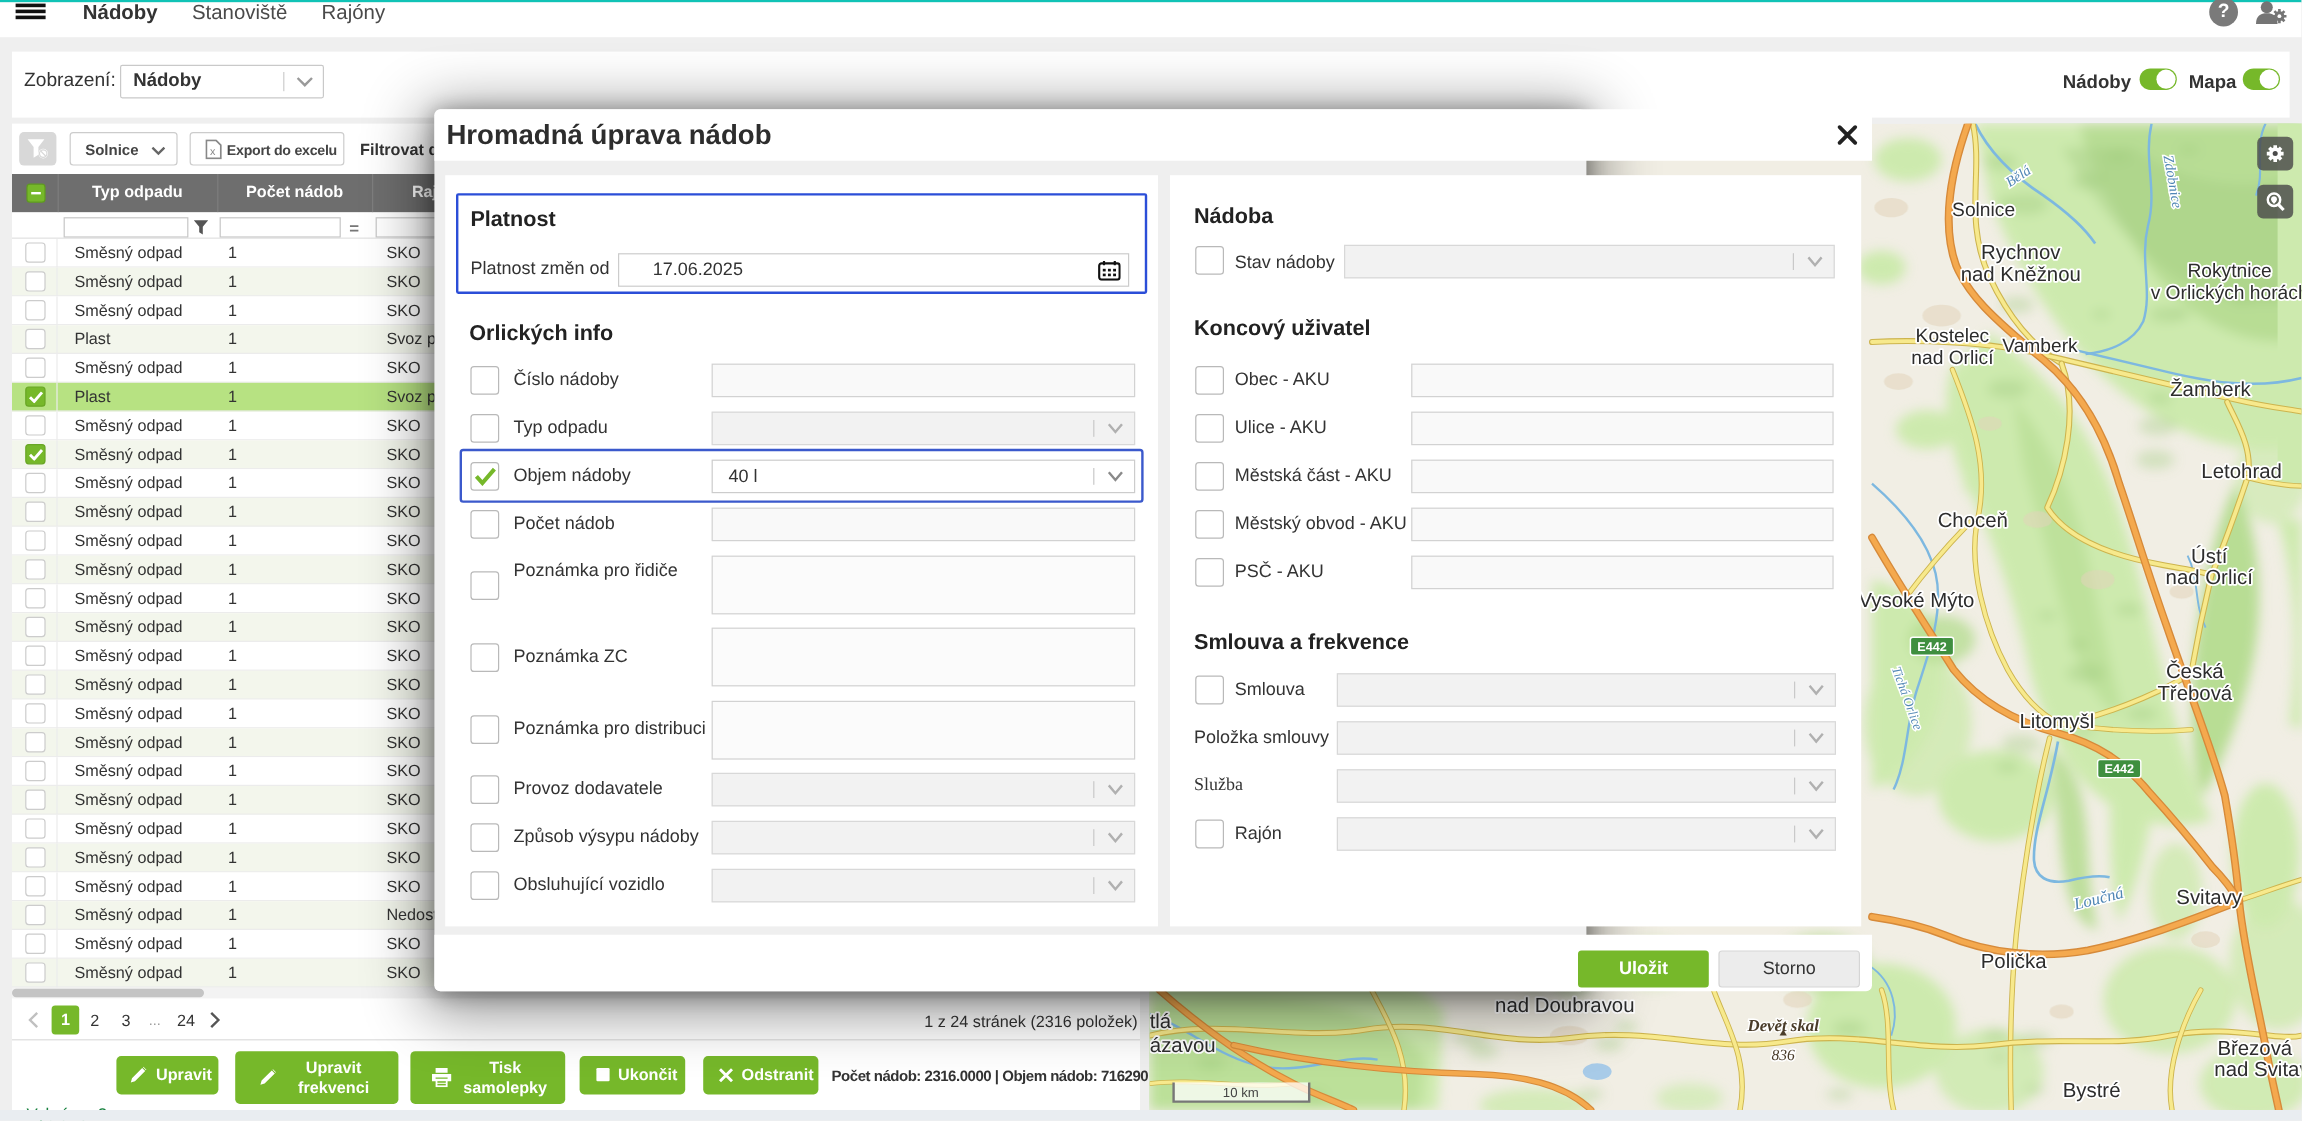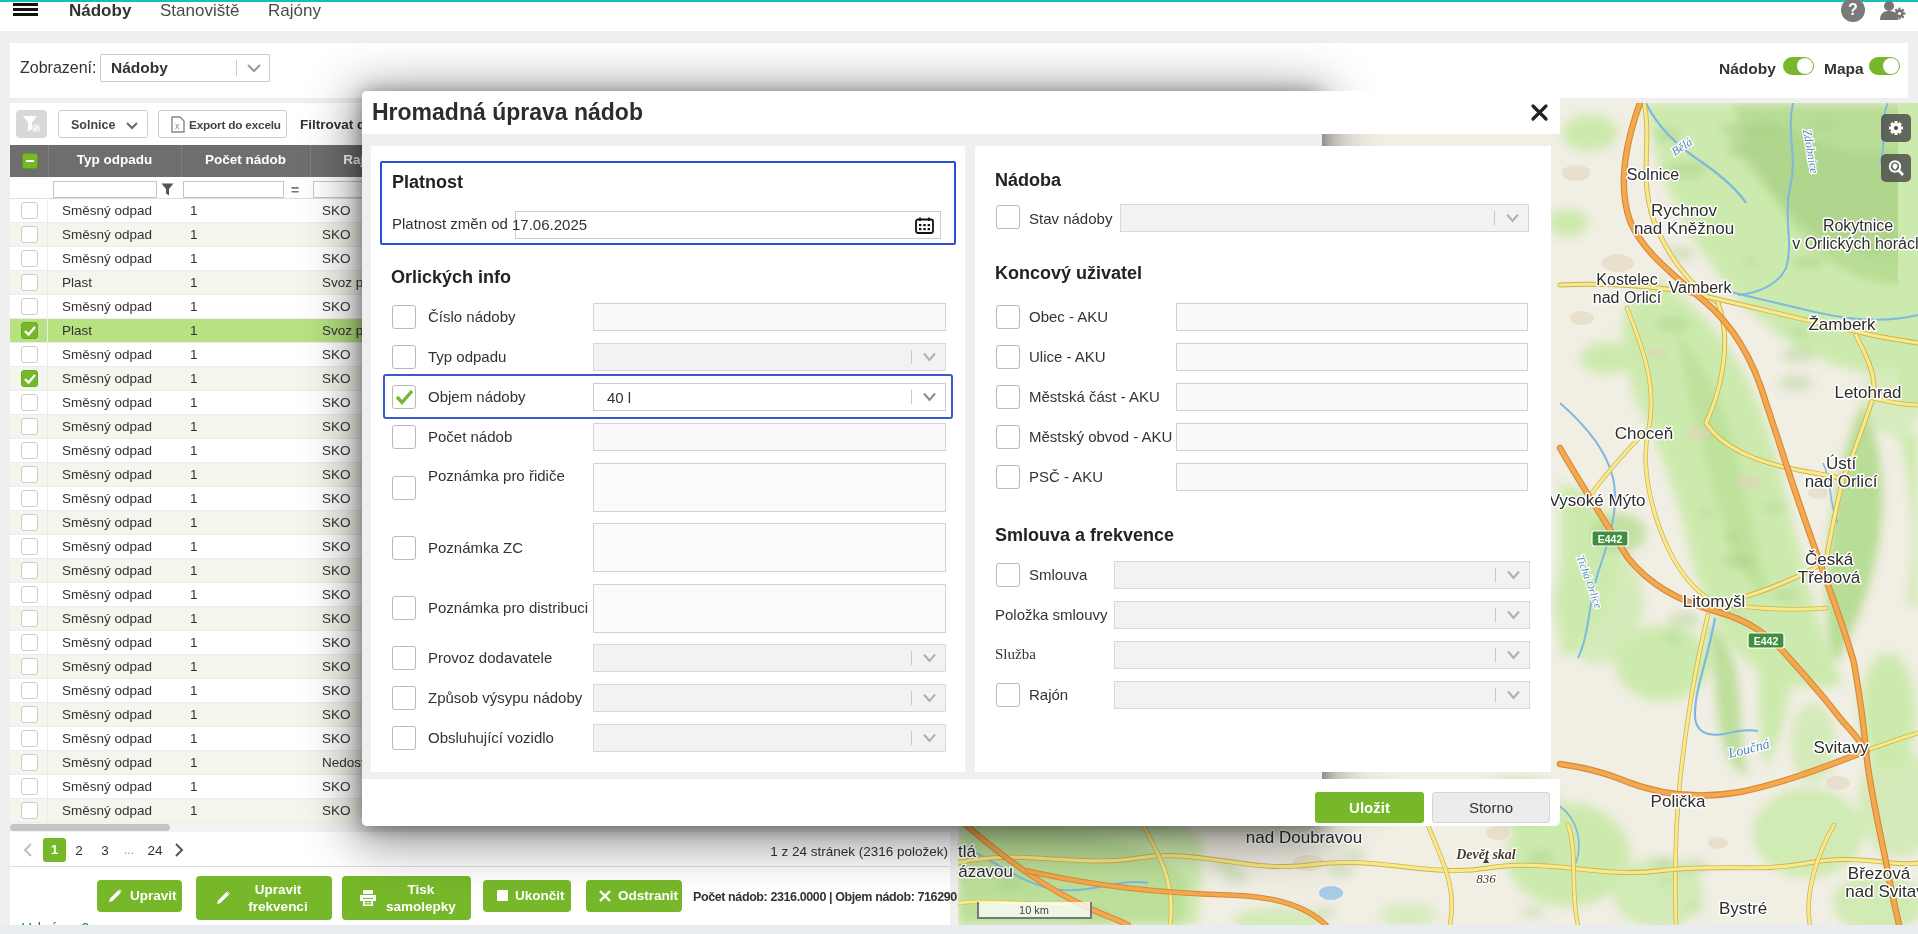--- a/index.html
+++ b/index.html
@@ -560,21 +560,21 @@
     <svg class="abs" style="left:1168px;top:12px;" width="19" height="19" viewBox="0 0 19 19">
 <path d="M3 3 L16 16 M16 3 L3 16" stroke="#222" stroke-width="3.2" stroke-linecap="round"></path>
     </svg>
     <div class="abs" style="left:0;top:688px;width:1198px;height:47px;background:#fff;border-radius:0 0 5px 5px;"></div>
     <div class="abs" style="left:9px;top:55px;width:594px;height:626px;background:#fff;"></div>
     <div class="abs" style="left:613px;top:55px;width:576px;height:626px;background:#fff;"></div>
     <div class="abs" style="left:18px;top:70px;width:576px;height:84px;border:2px solid #2b4ed8;border-radius:2px;"></div>
     <div class="hd" style="left:30px;top:81px;">Platnost</div>
     <div class="lbl" style="left:30px;top:124px;font-size:15px;">Platnost změn od</div>
     <div class="abs" style="left:153px;top:120px;width:426px;height:28px;background:#fff;border:1px solid #ccc;"></div>
-    <div class="abs" style="left:150px;top:125px;font-size:15px;color:#333;">17.06.2025</div>
+    <div class="abs" style="left:182px;top:125px;font-size:15px;color:#333;">17.06.2025</div>
     <svg class="abs" style="left:553px;top:126px;" width="19" height="17" viewBox="0 0 19 17">
 <rect x="1" y="2.5" width="17" height="13.5" rx="2" fill="none" stroke="#111" stroke-width="1.8"></rect>
 <line x1="5" y1="0.5" x2="5" y2="4" stroke="#111" stroke-width="1.8"></line>
       <line x1="14" y1="0.5" x2="14" y2="4" stroke="#111" stroke-width="1.8"></line>
 <g fill="#111">
         <rect x="4" y="7" width="2.4" height="2.2"></rect>
         <rect x="8.3" y="7" width="2.4" height="2.2"></rect>
         <rect x="12.6" y="7" width="2.4" height="2.2"></rect>
 <rect x="4" y="11" width="2.4" height="2.2"></rect>
         <rect x="8.3" y="11" width="2.4" height="2.2"></rect>

